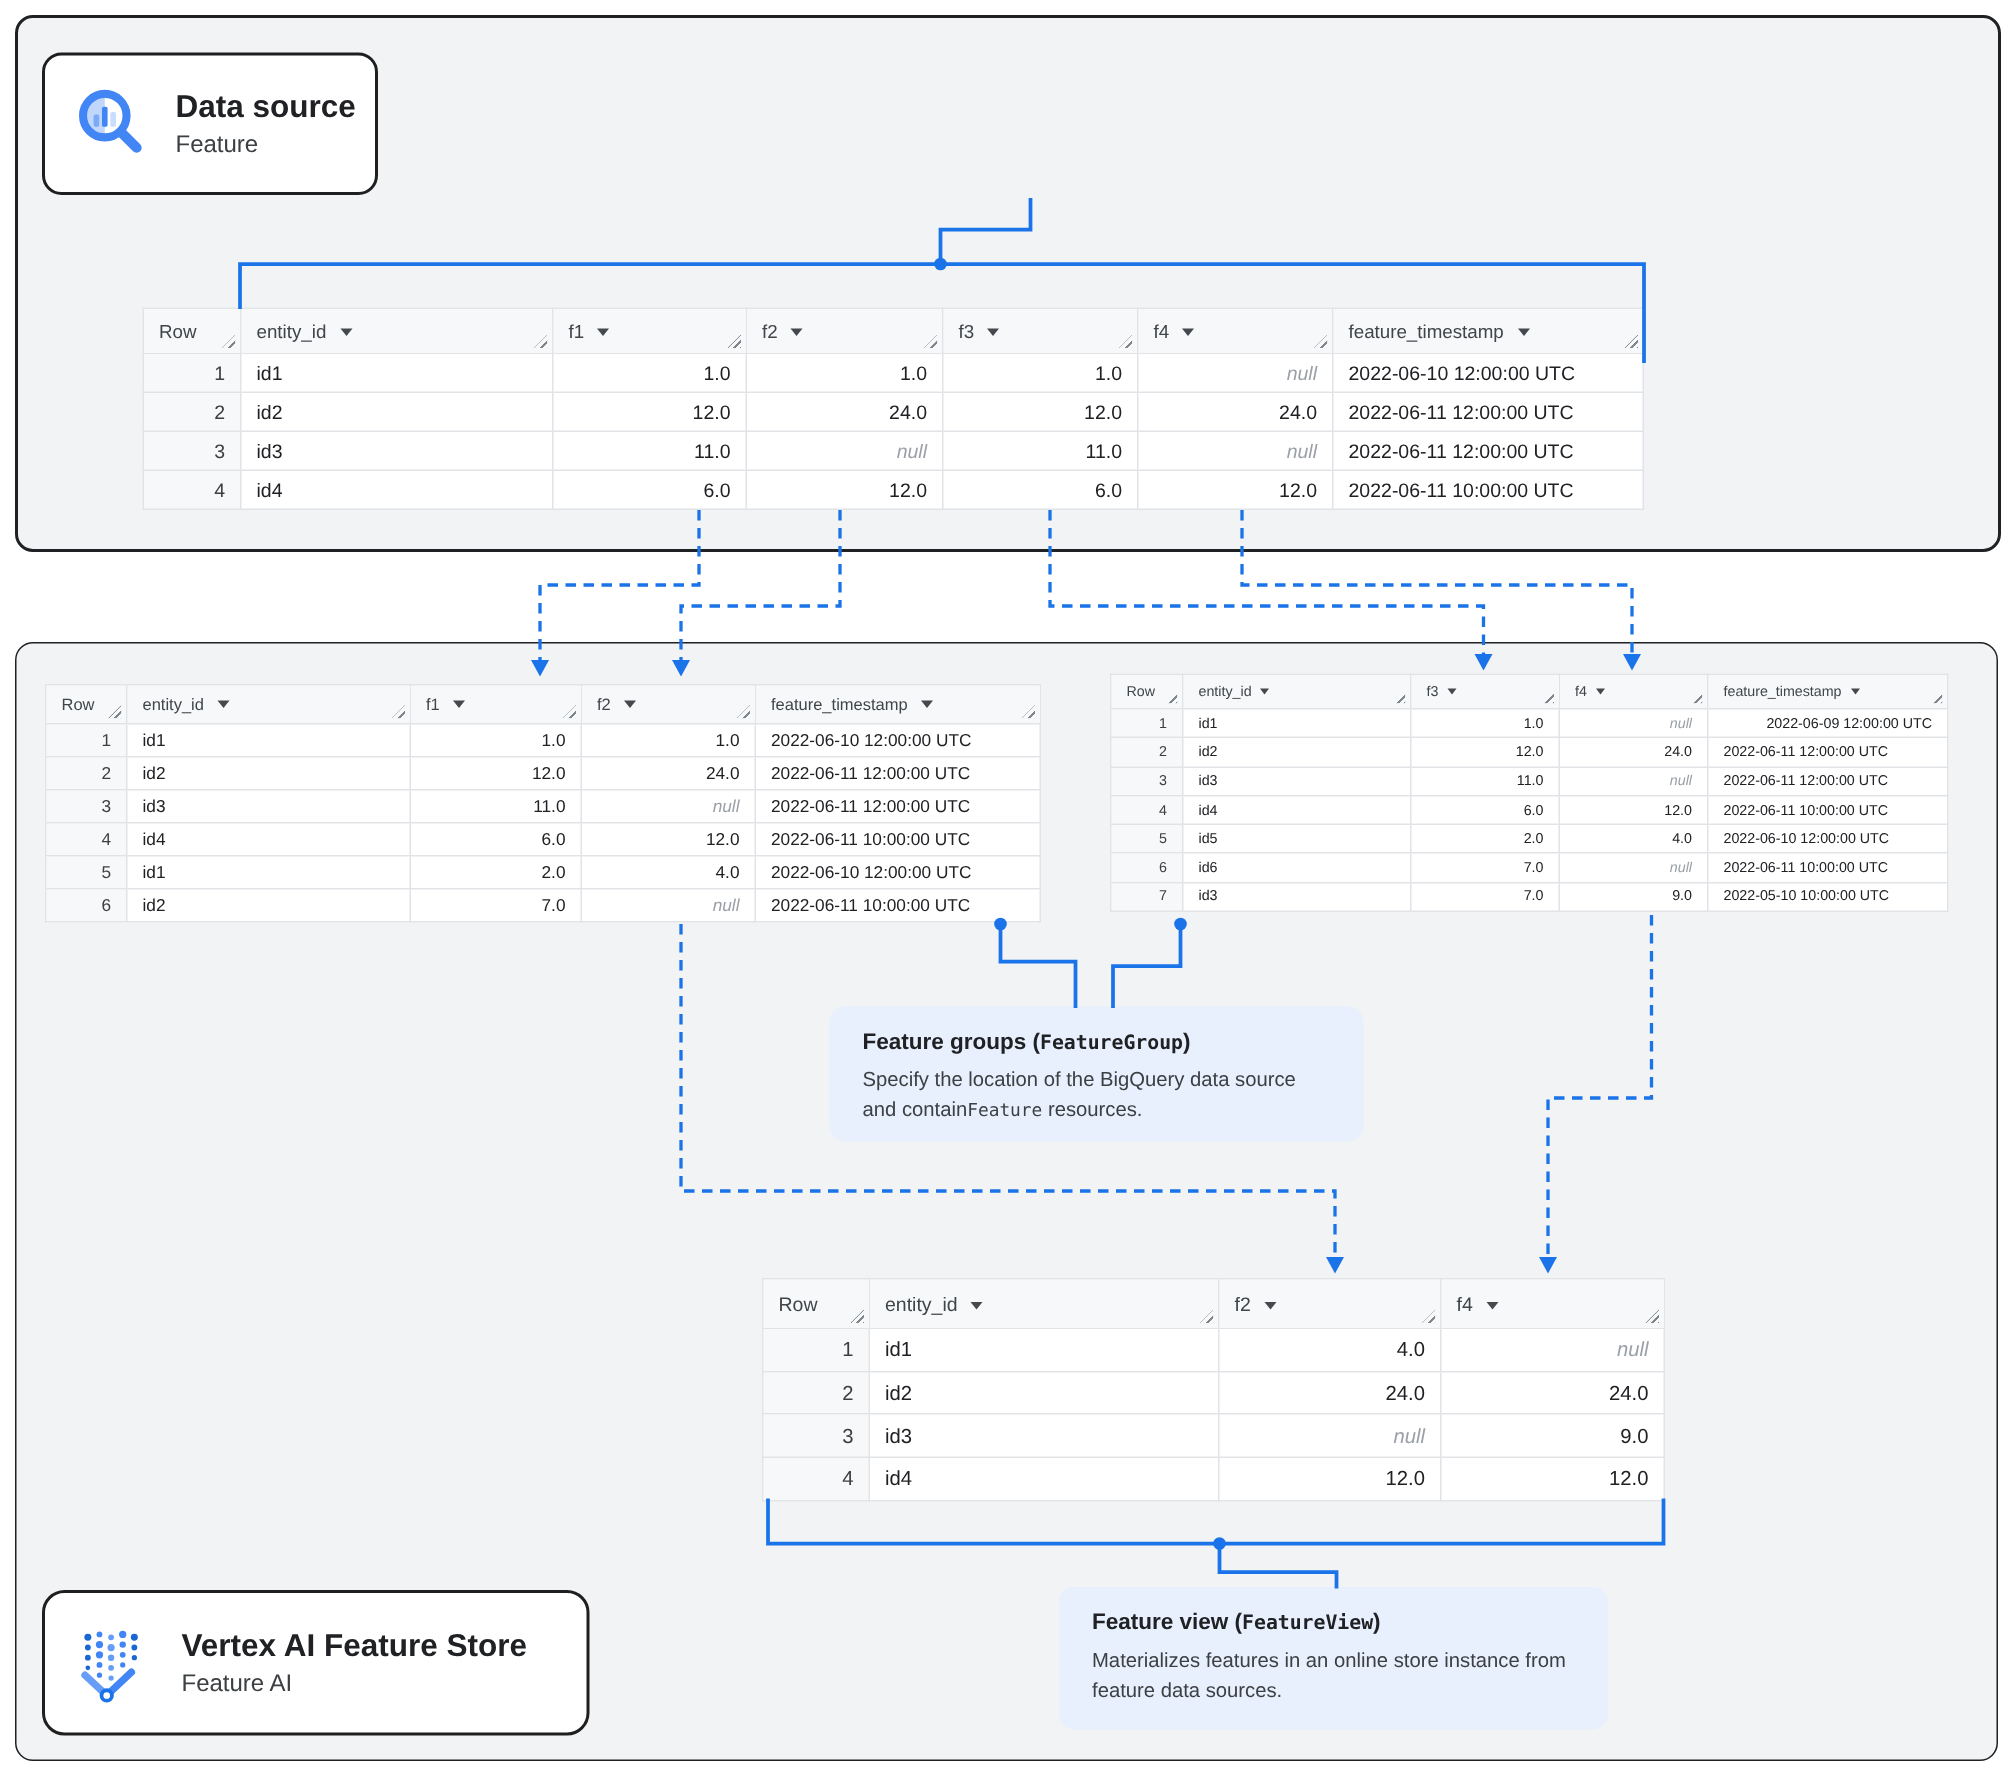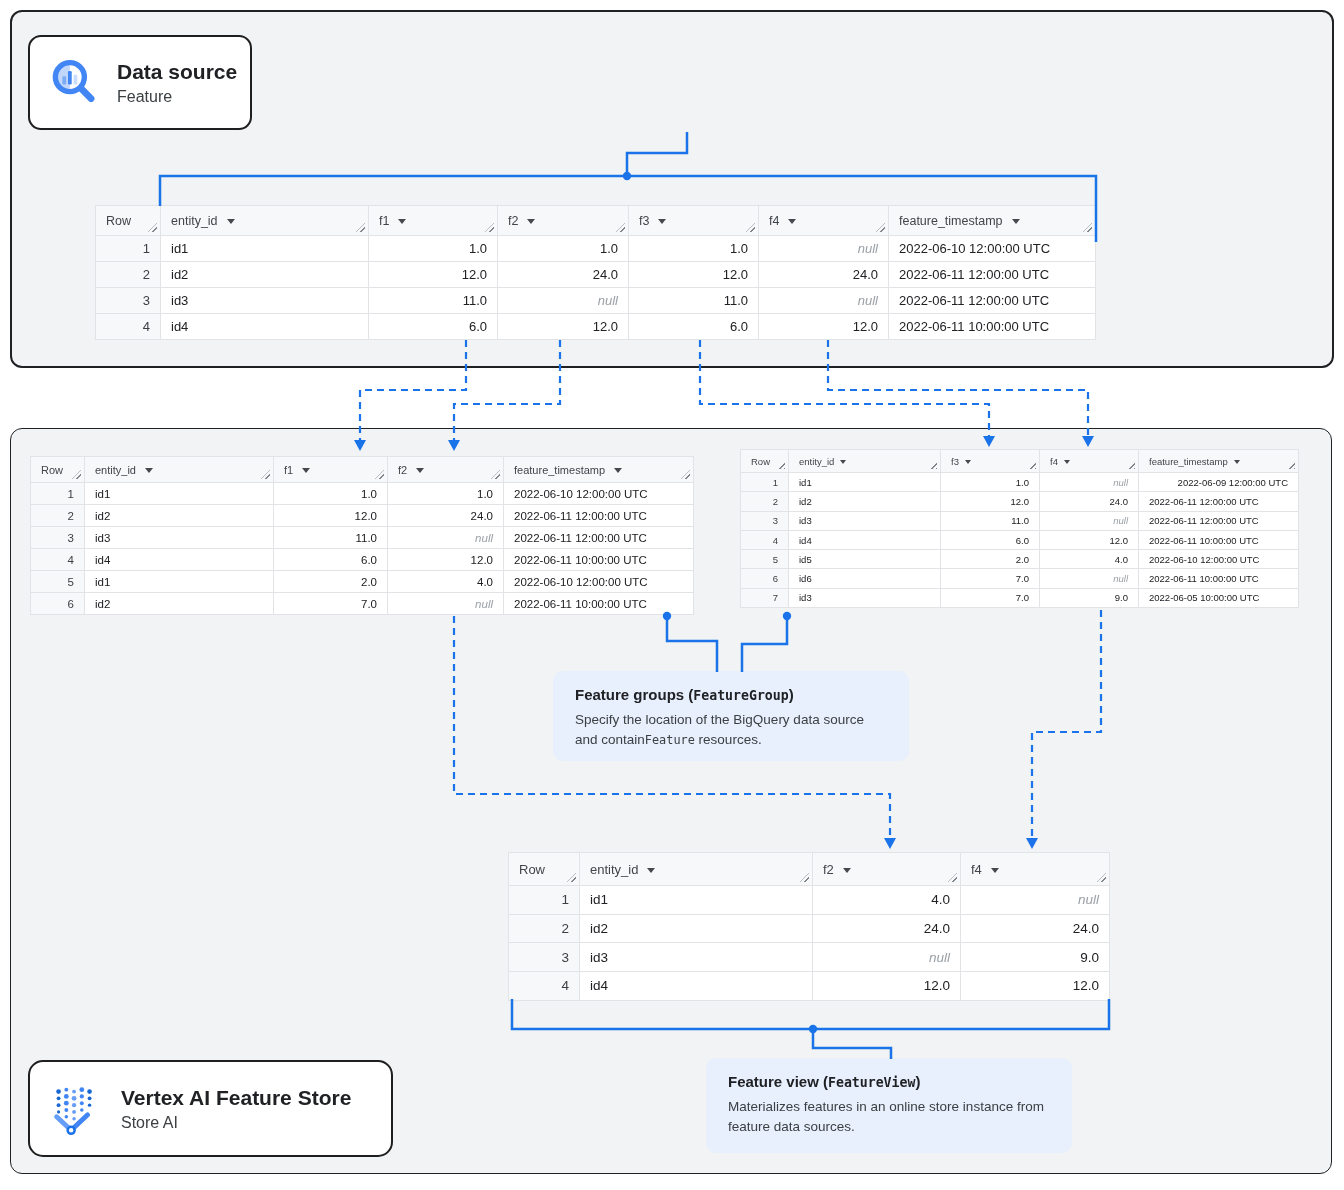--- a/index.html
+++ b/index.html
@@ -248,21 +248,21 @@
             <td style="text-align: left;">id6</td>
             <td style="text-align: right;">7.0</td>
             <td class="null" style="text-align: right;">null</td>
             <td style="text-align: left;">2022-06-11 10:00:00 UTC</td>
           </tr>
           <tr>
             <td class="rownum">7</td>
             <td style="text-align: left;">id3</td>
             <td style="text-align: right;">7.0</td>
             <td style="text-align: right;">9.0</td>
-            <td style="text-align: left;">2022-06-05 10:00:00 UTC</td>
+            <td style="text-align: left;">2022-05-10 10:00:00 UTC</td>
           </tr>
         </tbody>
       </table>
     </div>
   <div class="tbl" style="left: 508px; top: 852px; --hh: 33px; --rh: 28.7px; --fs: 13.5px; --hfs: 13px;">
       <table style="width: 601px;">
         <colgroup>
           <col style="width: 71px;">
           <col style="width: 233px;">
           <col style="width: 148px;">
@@ -345,21 +345,21 @@
             <circle cx="30" cy="35" r="2"></circle>
             <circle cx="30" cy="42" r="1.8"></circle>
         </g>
         <path d="M12 40 L27 54" stroke="#669df6" stroke-width="5" stroke-linecap="round" fill="none"></path>
         <path d="M27 54 L44 38" stroke="#4285f4" stroke-width="5" stroke-linecap="round" fill="none"></path>
         <circle cx="27" cy="54" r="3.6" fill="#fff" stroke="#1a73e8" stroke-width="2.6"></circle>
       </svg>
     </span>
     <span>
       <div class="card-title">Vertex AI Feature Store</div>
-      <div class="card-sub">Store AI</div>
+      <div class="card-sub">Feature AI</div>
     </span>
   </div>
 
   <svg id="connectors" width="1344" height="1190" viewBox="0 0 1344 1190">
 
     <path class="ln" d="M687 132 V153 H627 V176"></path>
     <path class="ln" d="M160 206 V176 H1096 V242"></path>
     <circle class="ar" cx="627" cy="176" r="4.2"></circle>
 
     <path class="ln" d="M667 616 V641 H717 V672"></path>

